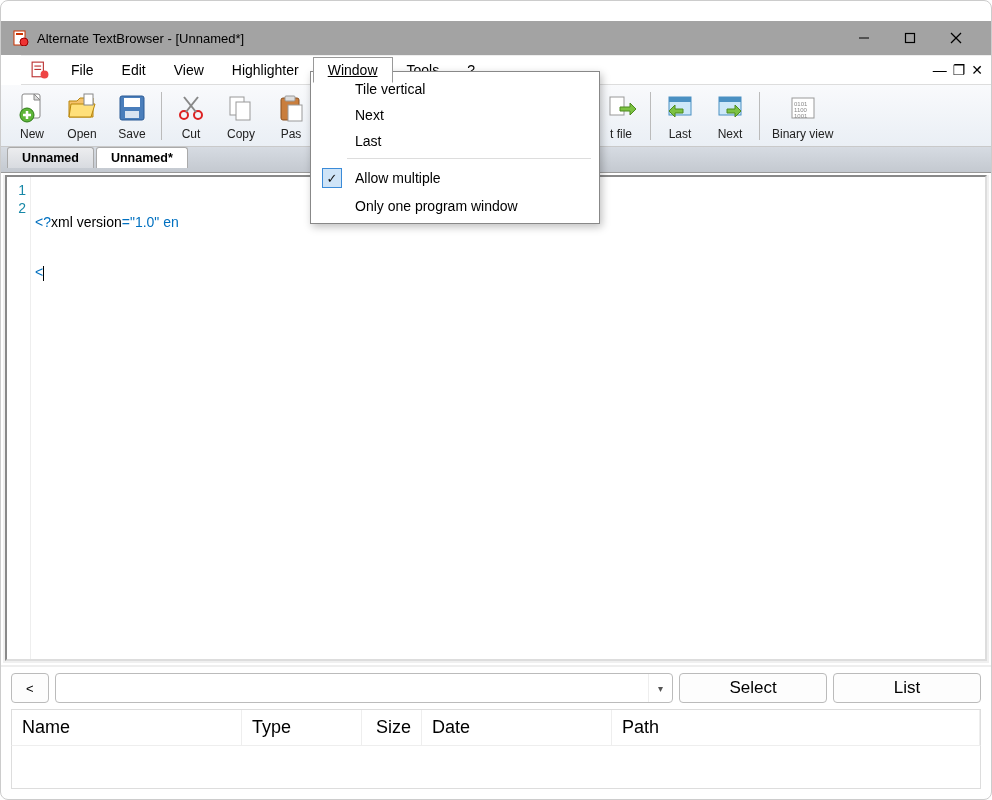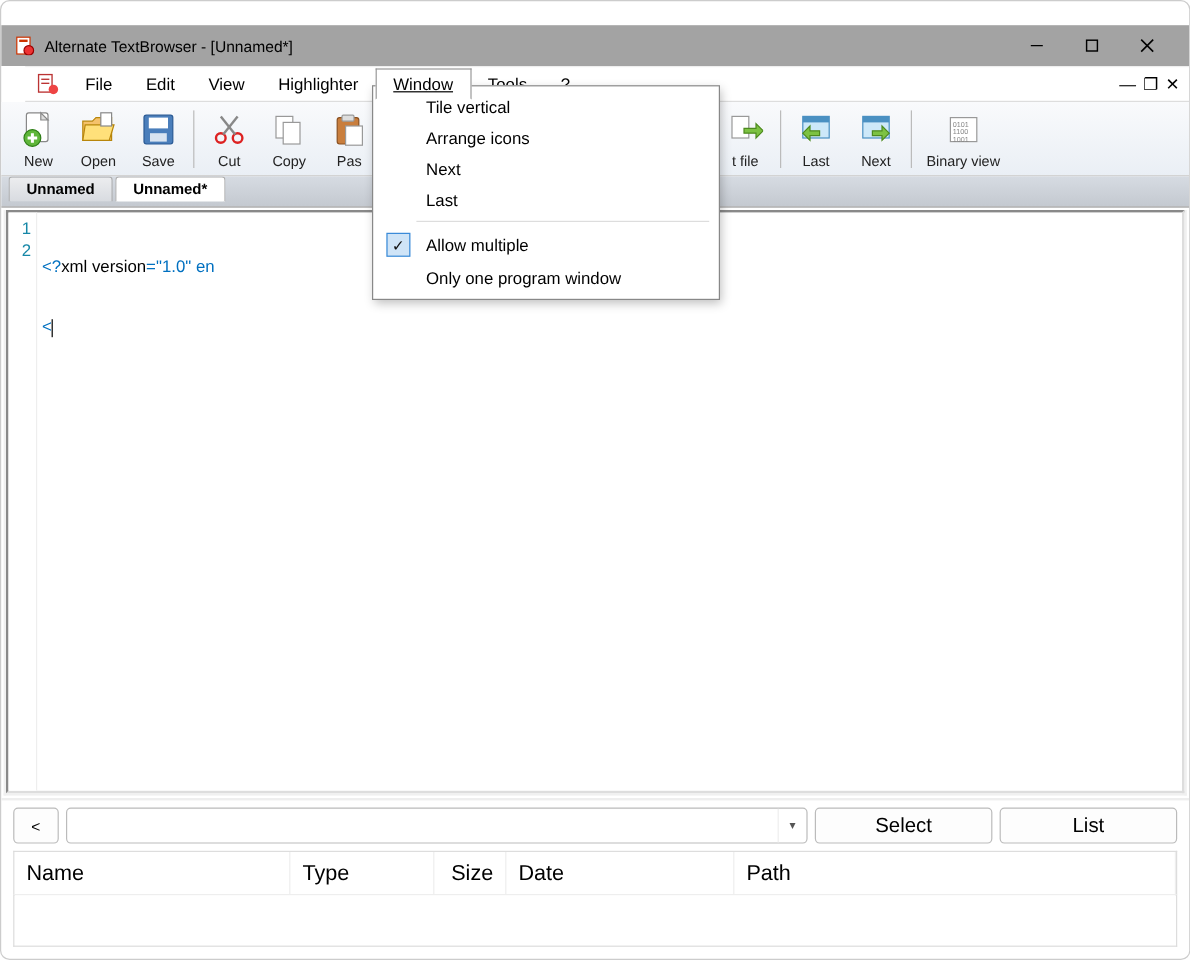--- a/index.html
+++ b/index.html
@@ -264,24 +264,20 @@
   <div class="list-body"></div>
 </div>
 
 <div class="dropdown">
   <div class="dd-item">
       <span class="dd-check"></span>
       <span class="dd-label">Tile vertical</span>
     </div>
   <div class="dd-item">
       <span class="dd-check"></span>
-      <span class="dd-label">Arrange icons</span>
-    </div>
-  <div class="dd-item">
-      <span class="dd-check"></span>
       <span class="dd-label">Next</span>
     </div>
   <div class="dd-item">
       <span class="dd-check"></span>
       <span class="dd-label">Last</span>
     </div>
   <div class="dd-sep"></div>
   <div class="dd-item">
     <span class="dd-check">
         <span class="dd-check-box">✓</span>

